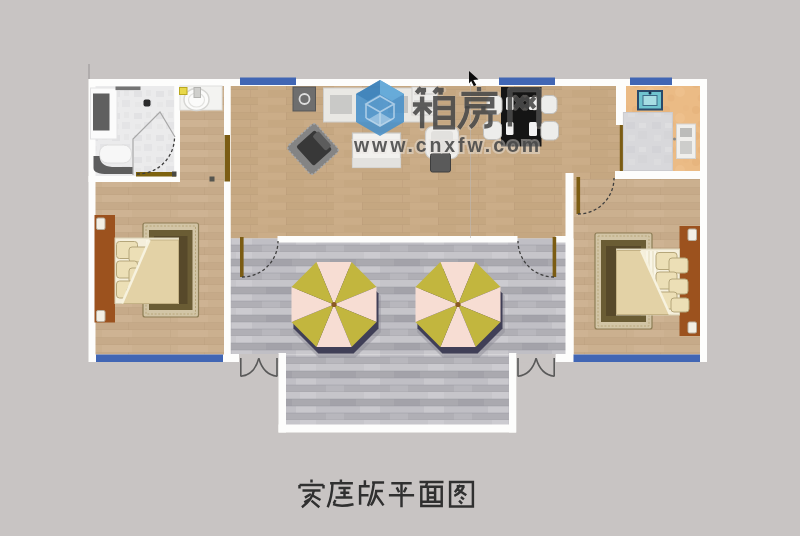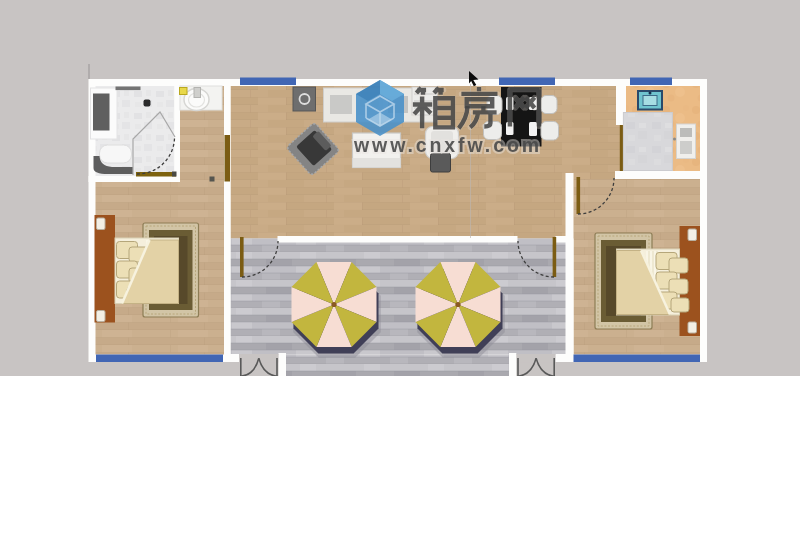--- a/index.html
+++ b/index.html
@@ -1,14 +1,14 @@
 <!DOCTYPE html>
 <html><head><meta charset="utf-8"><style>
 html,body{margin:0;padding:0}
-#c{position:relative;width:800px;height:376px;background:#0f766e;font-family:"Liberation Sans",sans-serif;overflow:hidden}
+#c{position:relative;width:800px;height:536px;background:#0f766e;font-family:"Liberation Sans",sans-serif;overflow:hidden}
 svg{position:absolute;left:0;top:0;display:block}
 </style></head><body>
 <div id="c">
 <svg width="800" height="536" viewBox="0 0 800 536">
 <defs>
 <pattern id="woodA" width="76" height="15" patternUnits="userSpaceOnUse">
  <rect width="76" height="15" fill="#c9ab86"></rect>
  <rect y="7.5" width="76" height="7.5" fill="#c5a781"></rect>
  <rect y="7.1" width="76" height="0.8" fill="#ad8f6f44"></rect>
  <rect y="14.3" width="76" height="0.7" fill="#ad8f6f44"></rect>

